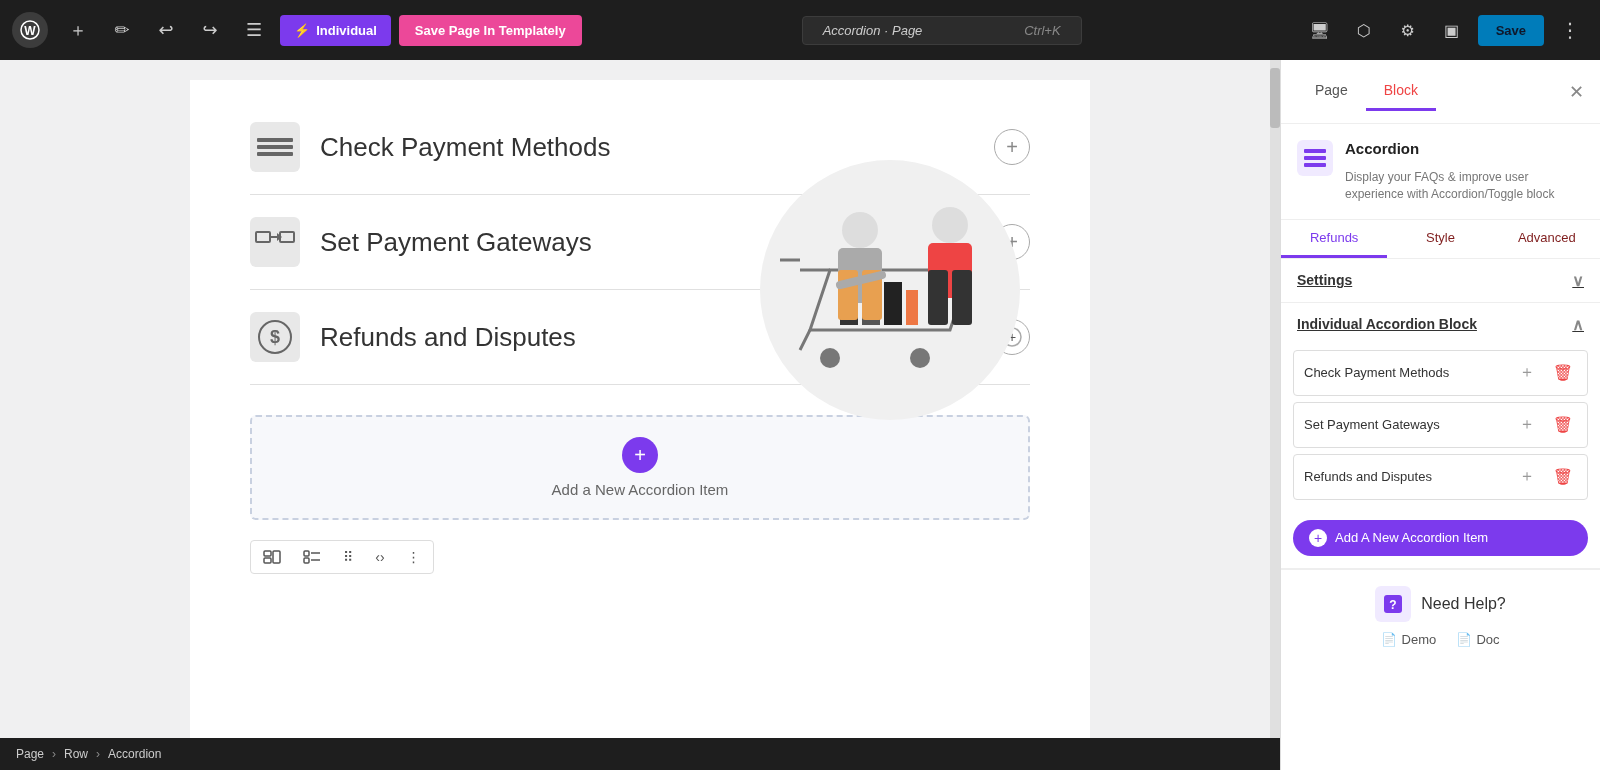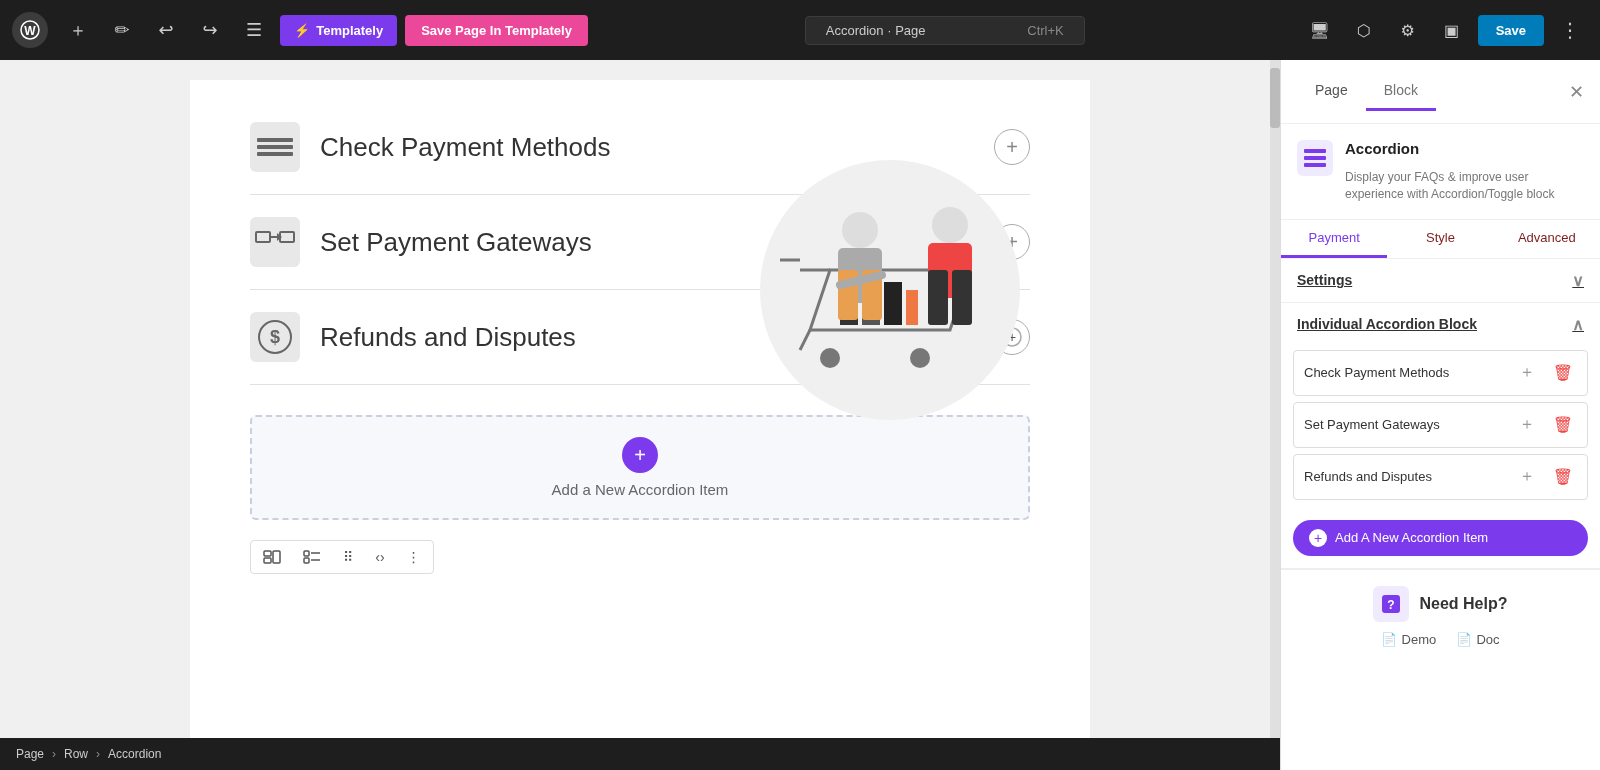--- a/index.html
+++ b/index.html
@@ -28,32 +28,32 @@
     .btn-save-page {
       background: #ec4899; color: white; border: none; border-radius: 4px;
       padding: 8px 16px; cursor: pointer; font-size: 13px; font-weight: 600;
     }
     .toolbar-center {
       flex: 1; display: flex; align-items: center; justify-content: center;
     }
     .page-title-bar {
       background: #2c2c2c; border: 1px solid #3c3c3c; border-radius: 4px;
       padding: 6px 20px; color: #ccc; font-size: 13px; min-width: 280px;
-      display: flex; align-items: center; justify-content: space-between; gap: 40px;
+      display: flex; align-items: center; justify-content: space-between; gap: 40px; font-style: italic;
     }
     .toolbar-right {
       display: flex; align-items: center; gap: 8px;
     }
     .toolbar-icon-btn {
       background: none; border: none; color: #ccc; cursor: pointer;
       width: 36px; height: 36px; display: flex; align-items: center; justify-content: center;
       border-radius: 4px; font-size: 16px;
     }
     .btn-save {
-      background: #007cba; color: #ffffff; border: none; border-radius: 4px;
+      background: #007cba; color: #0f172a; border: none; border-radius: 4px;
       padding: 8px 18px; cursor: pointer; font-size: 13px; font-weight: 600;
     }
     .toolbar-more {
       background: none; border: none; color: #ccc; cursor: pointer; font-size: 20px;
       width: 36px; height: 36px; display: flex; align-items: center; justify-content: center;
     }
 
     
     .main-area {
       display: flex; flex: 1; overflow: hidden;
@@ -163,21 +163,21 @@
       border-bottom: 1px solid #eee; gap: 8px;
     }
     .panel-tabs {
       display: flex; gap: 0; border-bottom: 1px solid #eee;
     }
     .panel-tab {
       padding: 10px 18px; font-size: 14px; cursor: pointer; color: #555;
       border-bottom: 3px solid transparent; background: none; border-top: none;
       border-left: none; border-right: none;
     }
-    .panel-tab.active { color: #737373; border-bottom-color: #7c3aed; font-weight: 500; }
+    .panel-tab.active { color: #ef4444; border-bottom-color: #7c3aed; font-weight: 500; }
     .panel-close {
       margin-left: auto; background: none; border: none; cursor: pointer;
       color: #888; font-size: 18px; display: flex; align-items: center;
     }
     .panel-body { flex: 1; overflow-y: auto; padding: 0; }
 
     
     .block-info {
       padding: 16px; display: flex; gap: 12px; align-items: flex-start;
       border-bottom: 1px solid #eee;
@@ -242,42 +242,42 @@
       border-top: 1px solid #eee; margin-top: auto;
     }
     .help-row {
       display: flex; align-items: center; gap: 10px;
     }
     .help-icon {
       width: 36px; height: 36px; background: #f0eaff; border-radius: 6px;
       display: flex; align-items: center; justify-content: center;
       color: #7c3aed; font-size: 18px;
     }
-    .help-title { font-size: 16px; font-weight: 700; color: #333; }
+    .help-title { font-size: 16px; font-weight: 400; color: #333; }
     .help-links { display: flex; gap: 20px; font-size: 13px; }
     .help-link { color: #555; cursor: pointer; display: flex; align-items: center; gap: 4px; }
   </style>
 </head>
 <body>
 
 <div class="toolbar">
   <div class="wp-logo">
     <svg viewBox="0 0 20 20" xmlns="http://www.w3.org/2000/svg">
       <circle cx="10" cy="10" r="9" fill="none" stroke="white" stroke-width="1.5"></circle>
       <text x="10" y="15" text-anchor="middle" font-size="12" fill="white" font-weight="bold">W</text>
     </svg>
   </div>
   <button class="toolbar-btn">＋</button>
   <button class="toolbar-btn">✏</button>
   <button class="toolbar-btn">↩</button>
   <button class="toolbar-btn">↪</button>
   <button class="toolbar-btn">☰</button>
   <button class="btn-templately">
     <span>⚡</span>
-    <span>Templately</span>
+    <span>Individual</span>
   </button>
   <button class="btn-save-page">
     <span>Save Page In Templately</span>
   </button>
   <div class="toolbar-center">
     <div class="page-title-bar">
       <span>Accordion · Page</span>
       <span style="color:#888; font-size:13px;">Ctrl+K</span>
     </div>
   </div>
@@ -432,21 +432,21 @@
             <rect x="0" y="14" width="22" height="4" rx="1" fill="#7c3aed"></rect>
           </svg>
         </div>
         <div class="block-info-text">
           <h3>Accordion</h3>
           <p>Display your FAQs &amp; improve user experience with Accordion/Toggle block</p>
         </div>
       </div>
 
       <div class="sub-tabs">
-        <button class="sub-tab active">Payment</button>
+        <button class="sub-tab active">Refunds</button>
         <button class="sub-tab">Style</button>
         <button class="sub-tab">Advanced</button>
       </div>
 
       <div class="panel-section">
         <div class="panel-section-header">
           <span>Settings</span>
           <span class="chevron">∨</span>
         </div>
       </div>

